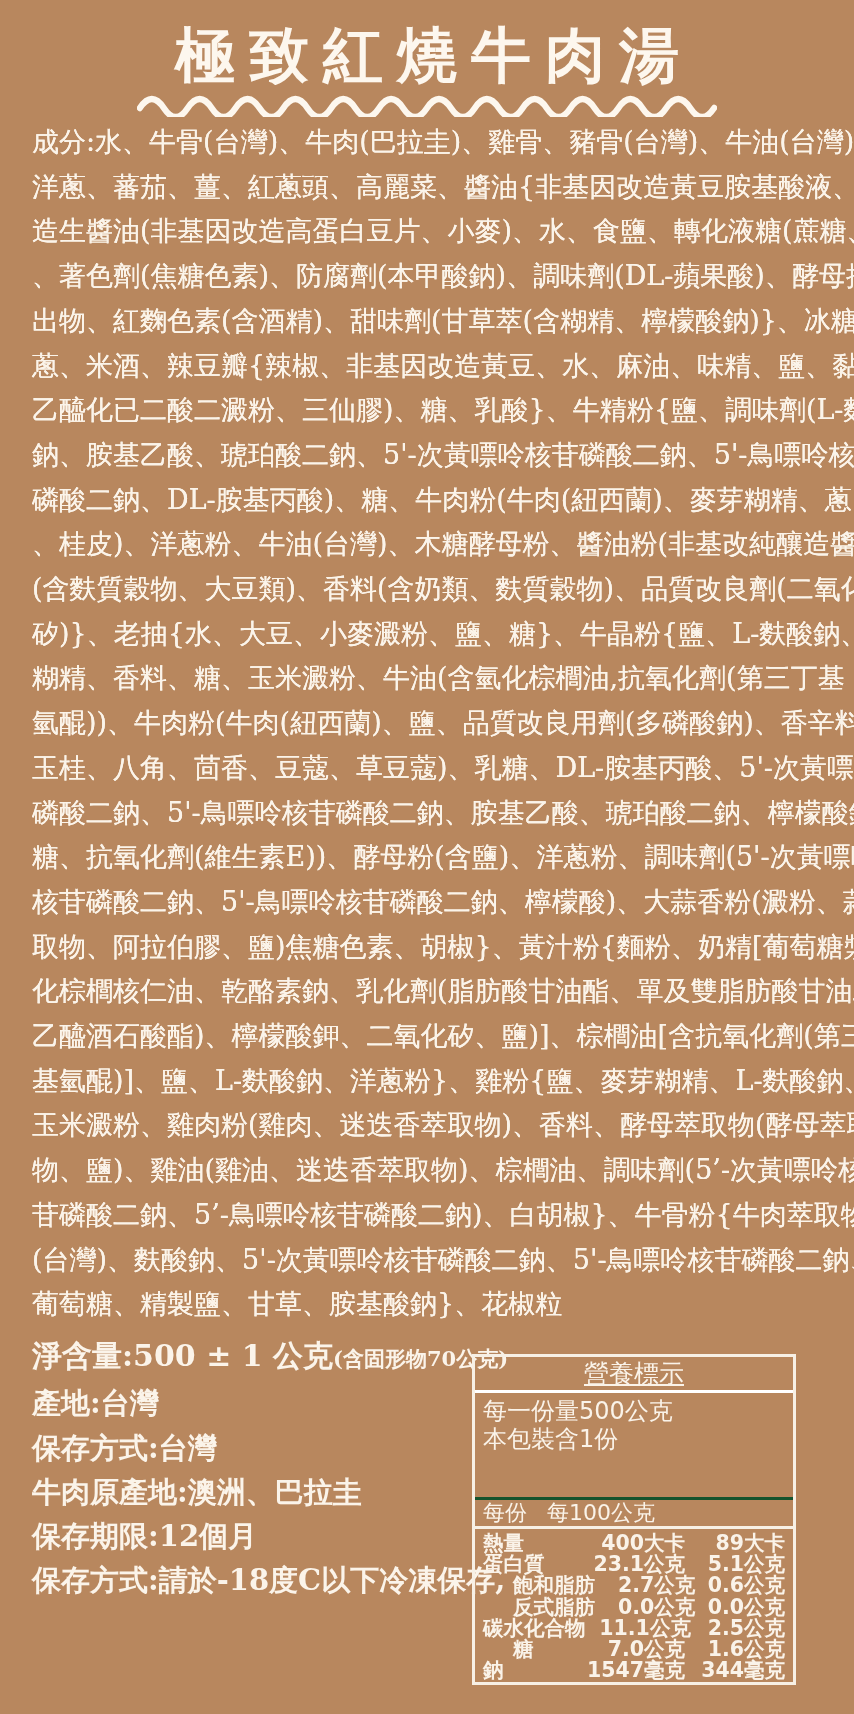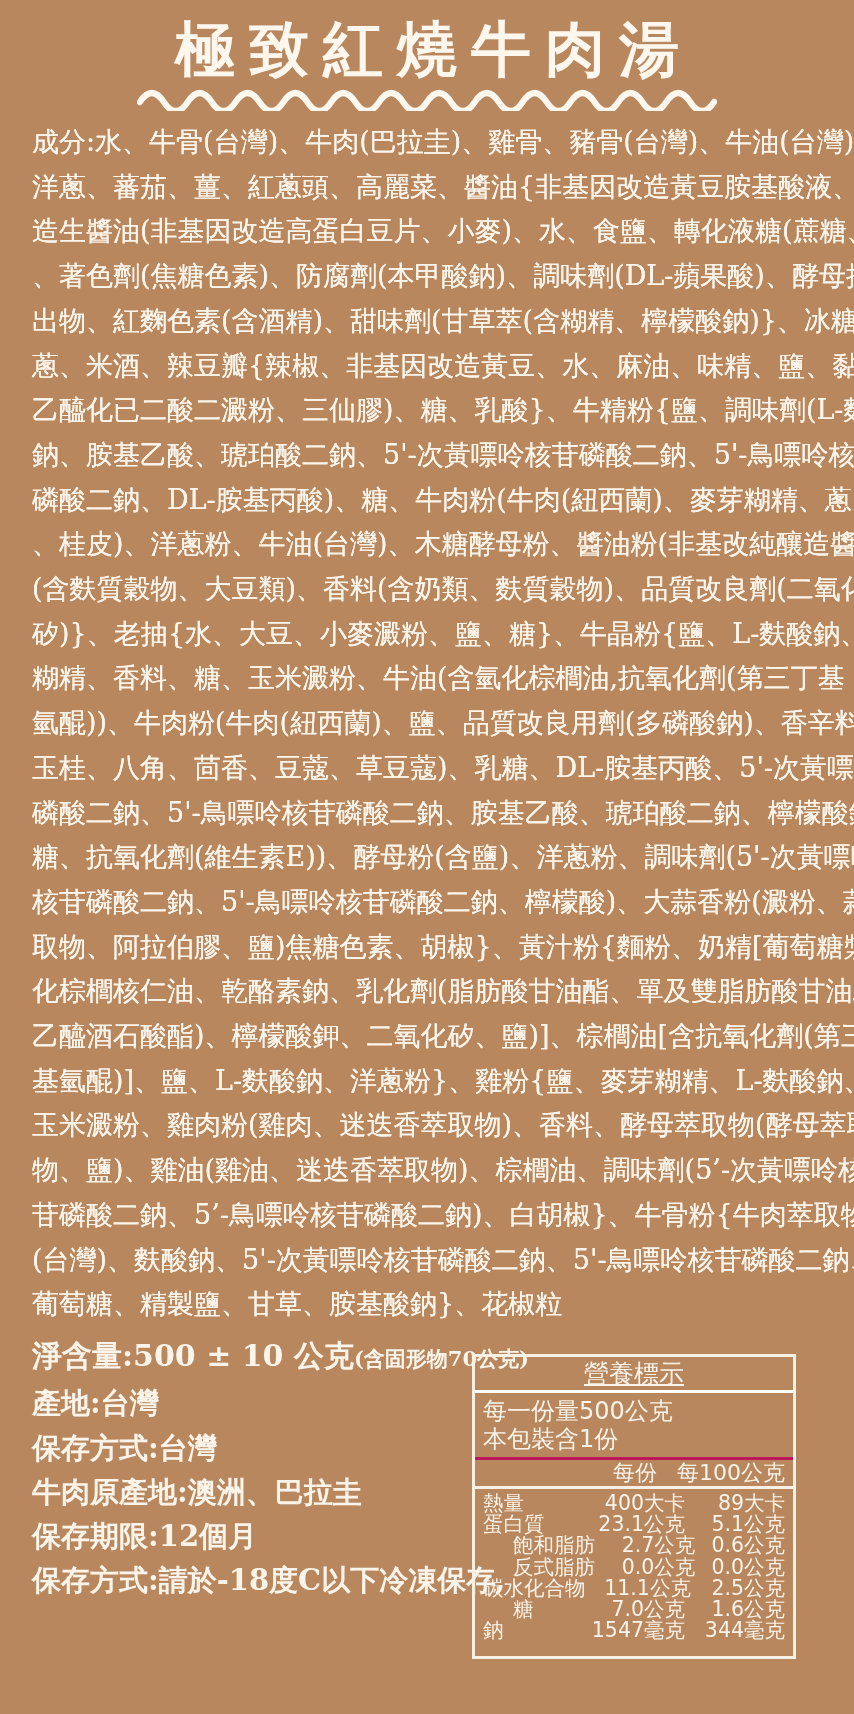--- a/index.html
+++ b/index.html
@@ -17,21 +17,21 @@
   }
   
   .title-wrap {
     position: absolute;
     top: 0; left: 0;
     width: 854px;
     text-align: center;
   }
   .page-title {
     margin: 0;
-    padding-top: 18px;
+    padding-top: 24px;
     font-size: 60px;
     line-height: 1.05;
     font-weight: bold;
     letter-spacing: 14px;
     text-indent: 14px;
     color: #fdf7ee;
     white-space: nowrap;
   }
   .wave {
     display: block;
@@ -85,30 +85,31 @@
     border-bottom: 3px solid #ffffff;
     text-decoration: underline;
   }
   .nt-serving {
     padding: 4px 8px 4px;
     font-size: 24px;
     line-height: 28px;
   }
   .nt-serving div { white-space: nowrap; }
   .nt-header {
-    border-top: 3px solid #be185d;
+    border-top: 3px solid #14532d;
     border-bottom: 3px solid #f7f0e5;
-    text-align: right;
+    text-align: left;
     font-size: 22px;
     line-height: 26px;
     padding: 0 8px;
     white-space: nowrap;
+    margin-top: 40px;
   }
   .nt-header .col1 { margin-right: 20px; }
-  .nt-body { padding: 4px 8px 15px; }
+  .nt-body { padding: 4px 8px 1px; font-weight: bold; }
   .nt-row {
     display: flex;
     font-size: 20.5px;
     line-height: 21.2px;
     white-space: nowrap;
   }
   .nt-row .lbl { flex: 1; text-align: left; }
   .nt-row .lbl.indent { padding-left: 30px; }
   .nt-row .v1 { width: 112px; text-align: right; }
   .nt-row .v2 { width: 100px; text-align: right; }
@@ -146,21 +147,21 @@
 乙醯酒石酸酯)、檸檬酸鉀、二氧化矽、鹽)]、棕櫚油[含抗氧化劑(第三丁
 基氫醌)]、鹽、L-麩酸鈉、洋蔥粉}、雞粉{鹽、麥芽糊精、L-麩酸鈉、糖、
 玉米澱粉、雞肉粉(雞肉、迷迭香萃取物)、香料、酵母萃取物(酵母萃取
 物、鹽)、雞油(雞油、迷迭香萃取物)、棕櫚油、調味劑(5’-次黃嘌呤核
 苷磷酸二鈉、5’-鳥嘌呤核苷磷酸二鈉)、白胡椒}、牛骨粉{牛肉萃取物
 (台灣)、麩酸鈉、5'-次黃嘌呤核苷磷酸二鈉、5'-鳥嘌呤核苷磷酸二鈉、
 葡萄糖、精製鹽、甘草、胺基酸鈉}、花椒粒</div>
 
 <div class="bottom-left">
   <div class="bl-line">
-    <span class="net-main">淨含量:500 ± 10 公克</span><span class="net-note">(含固形物70公克)</span>
+    <span class="net-main">淨含量:500 ± 1 公克</span><span class="net-note">(含固形物70公克)</span>
   </div>
   <div class="bl-line">產地:台灣</div>
   <div class="bl-line">保存方式:台灣</div>
   <div class="bl-line">牛肉原產地:澳洲、巴拉圭</div>
   <div class="bl-line">保存期限:12個月</div>
   <div class="bl-line">保存方式:請於-18度C以下冷凍保存,</div>
 </div>
 
 <div class="nutrition">
   <div class="nt-title">營養標示</div>

